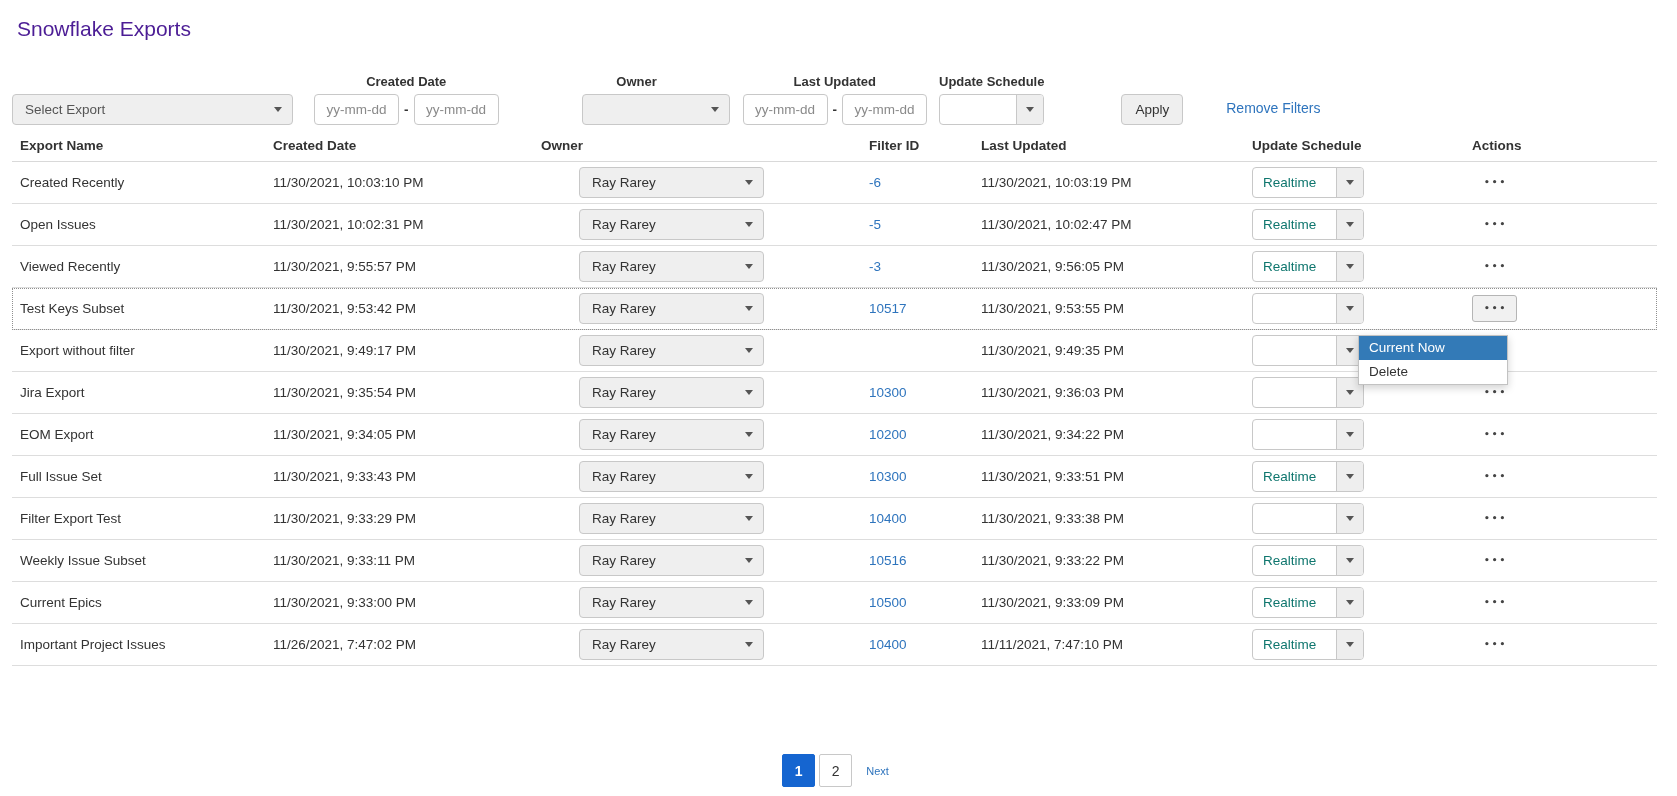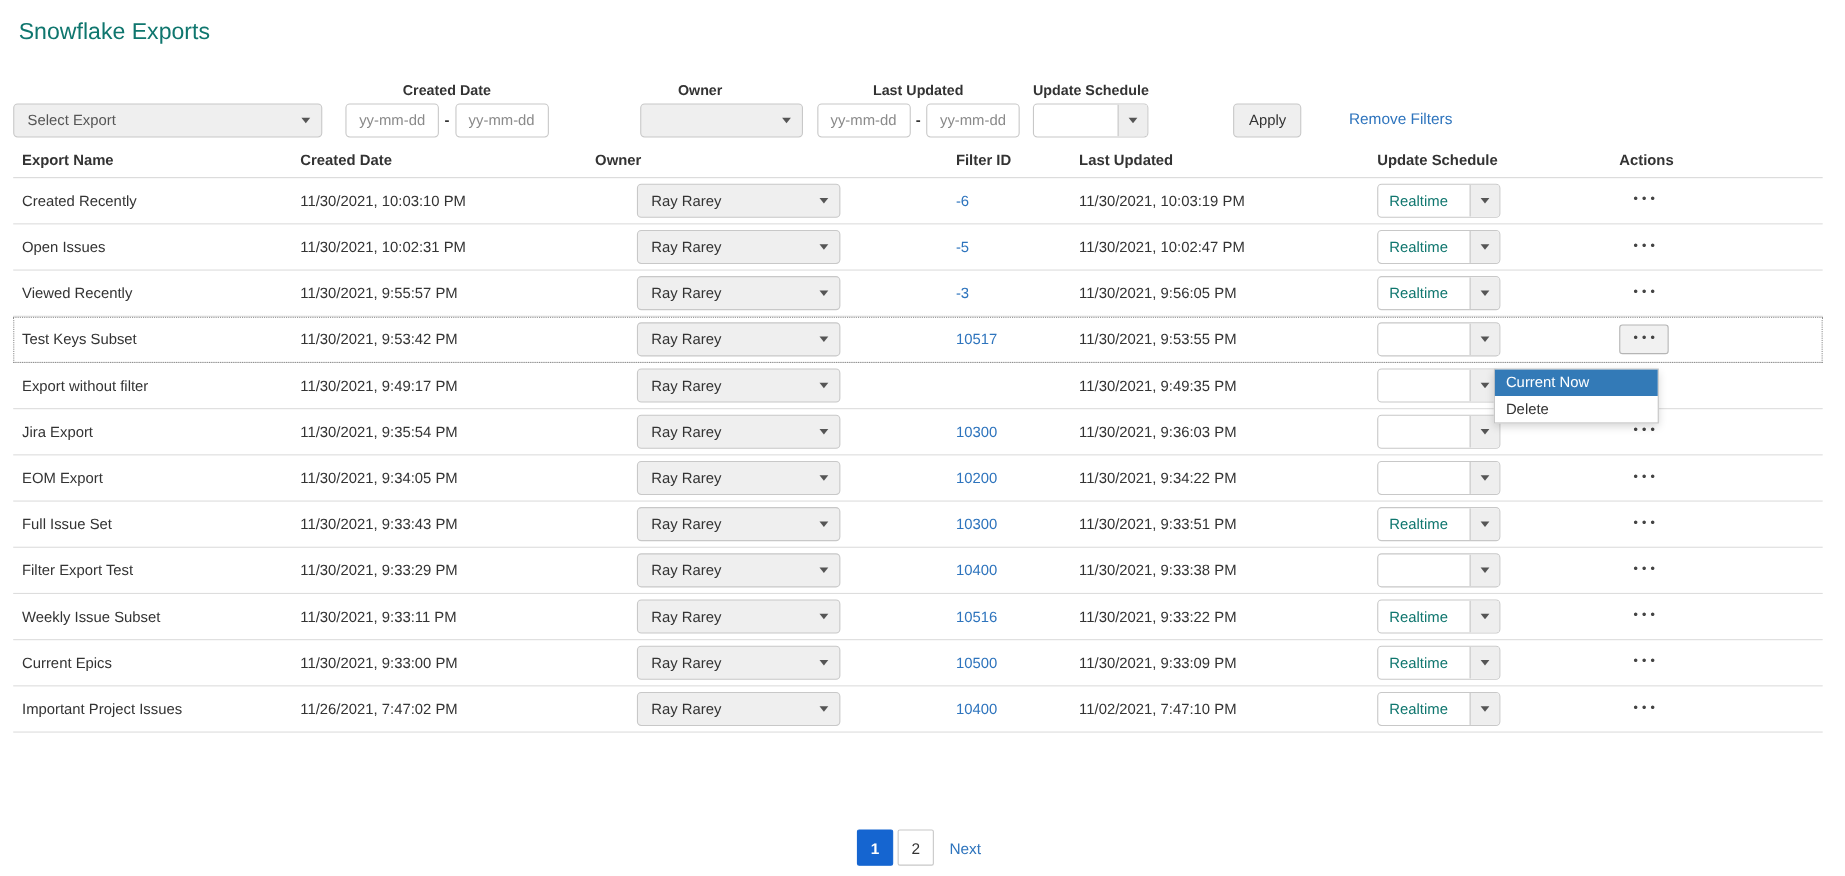--- a/index.html
+++ b/index.html
@@ -1,21 +1,21 @@
 <!DOCTYPE html>
 <html><head>
 <meta charset="utf-8">
 <style>
   * { box-sizing: border-box; }
   html, body { margin: 0; padding: 0; width: 1677px; height: 796px; background: #fff; overflow: hidden; }
   body { font-family: "Liberation Sans", "DejaVu Sans", sans-serif; color: #333; }
   .page { padding: 16px 20px 0 12px; }
 
   
-  .title { font-size: 21px; line-height: 26px; color: #0f766e; font-weight: 400; margin: 0 0 0 5px; }
+  .title { font-size: 21px; line-height: 26px; color: #4c1d95; font-weight: 400; margin: 0 0 0 5px; }
 
   
   .filter-bar { display: flex; align-items: flex-end; margin-top: 32px; }
   .fgroup { display: flex; flex-direction: column; align-items: center; }
   .flabel { font-size: 13px; font-weight: 700; color: #333; line-height: 15px; margin-bottom: 5px; white-space: nowrap; }
   .frow { display: flex; align-items: center; }
 
   .gsel { display: flex; align-items: center; justify-content: space-between;
           height: 31px; background: #efefef; border: 1px solid #c8c8c8; border-radius: 4px;
           padding: 0 10px 0 12px; cursor: pointer; margin-left: 38px; }
@@ -81,21 +81,21 @@
   .menu-item { height: 24px; line-height: 24px; padding-left: 10px; font-size: 13.5px;
                color: #333; cursor: pointer; }
   .menu-item.sel { background: #337ab7; color: #fff; }
 
   
   .pagination { display: flex; justify-content: center; align-items: center; margin-top: 88px; }
   .pg { width: 33px; height: 33px; border: 1px solid #c8c8c8; background: #fff; border-radius: 2px;
         font-size: 14px; color: #333; cursor: pointer; margin: 0 2px;
         font-family: "Liberation Sans", sans-serif; }
   .pg.active { background: #1565d0; border-color: #1565d0; color: #fff; font-weight: 700; }
-  .pg-next { font-size: 14px; margin-left: 12px; }
+  .pg-next { font-size: 11px; margin-left: 12px; }
 </style>
 </head>
 <body>
 
 <div class="page">
 
   <h1 class="title">Snowflake Exports</h1>
 
   <div class="filter-bar">
 
@@ -429,21 +429,21 @@
     <div class="tr">
       <div class="td col-name">Important Project Issues</div>
       <div class="td col-created">11/26/2021, 7:47:02 PM</div>
       <div class="td col-owner">
         <div class="gsel owner-sel">
           <span class="gsel-val">Ray Rarey</span>
           <span class="caret"></span>
         </div>
       </div>
       <div class="td col-filter"><a href="#" class="link">10400</a></div>
-      <div class="td col-updated">11/02/2021, 7:47:10 PM</div>
+      <div class="td col-updated">11/11/2021, 7:47:10 PM</div>
       <div class="td col-schedule">
         <div class="combo sched-sel">
           <span class="combo-val">Realtime</span>
           <span class="combo-btn">
               <span class="caret"></span>
             </span>
         </div>
       </div>
       <div class="td col-actions">
         <button class="dots">•••</button>

